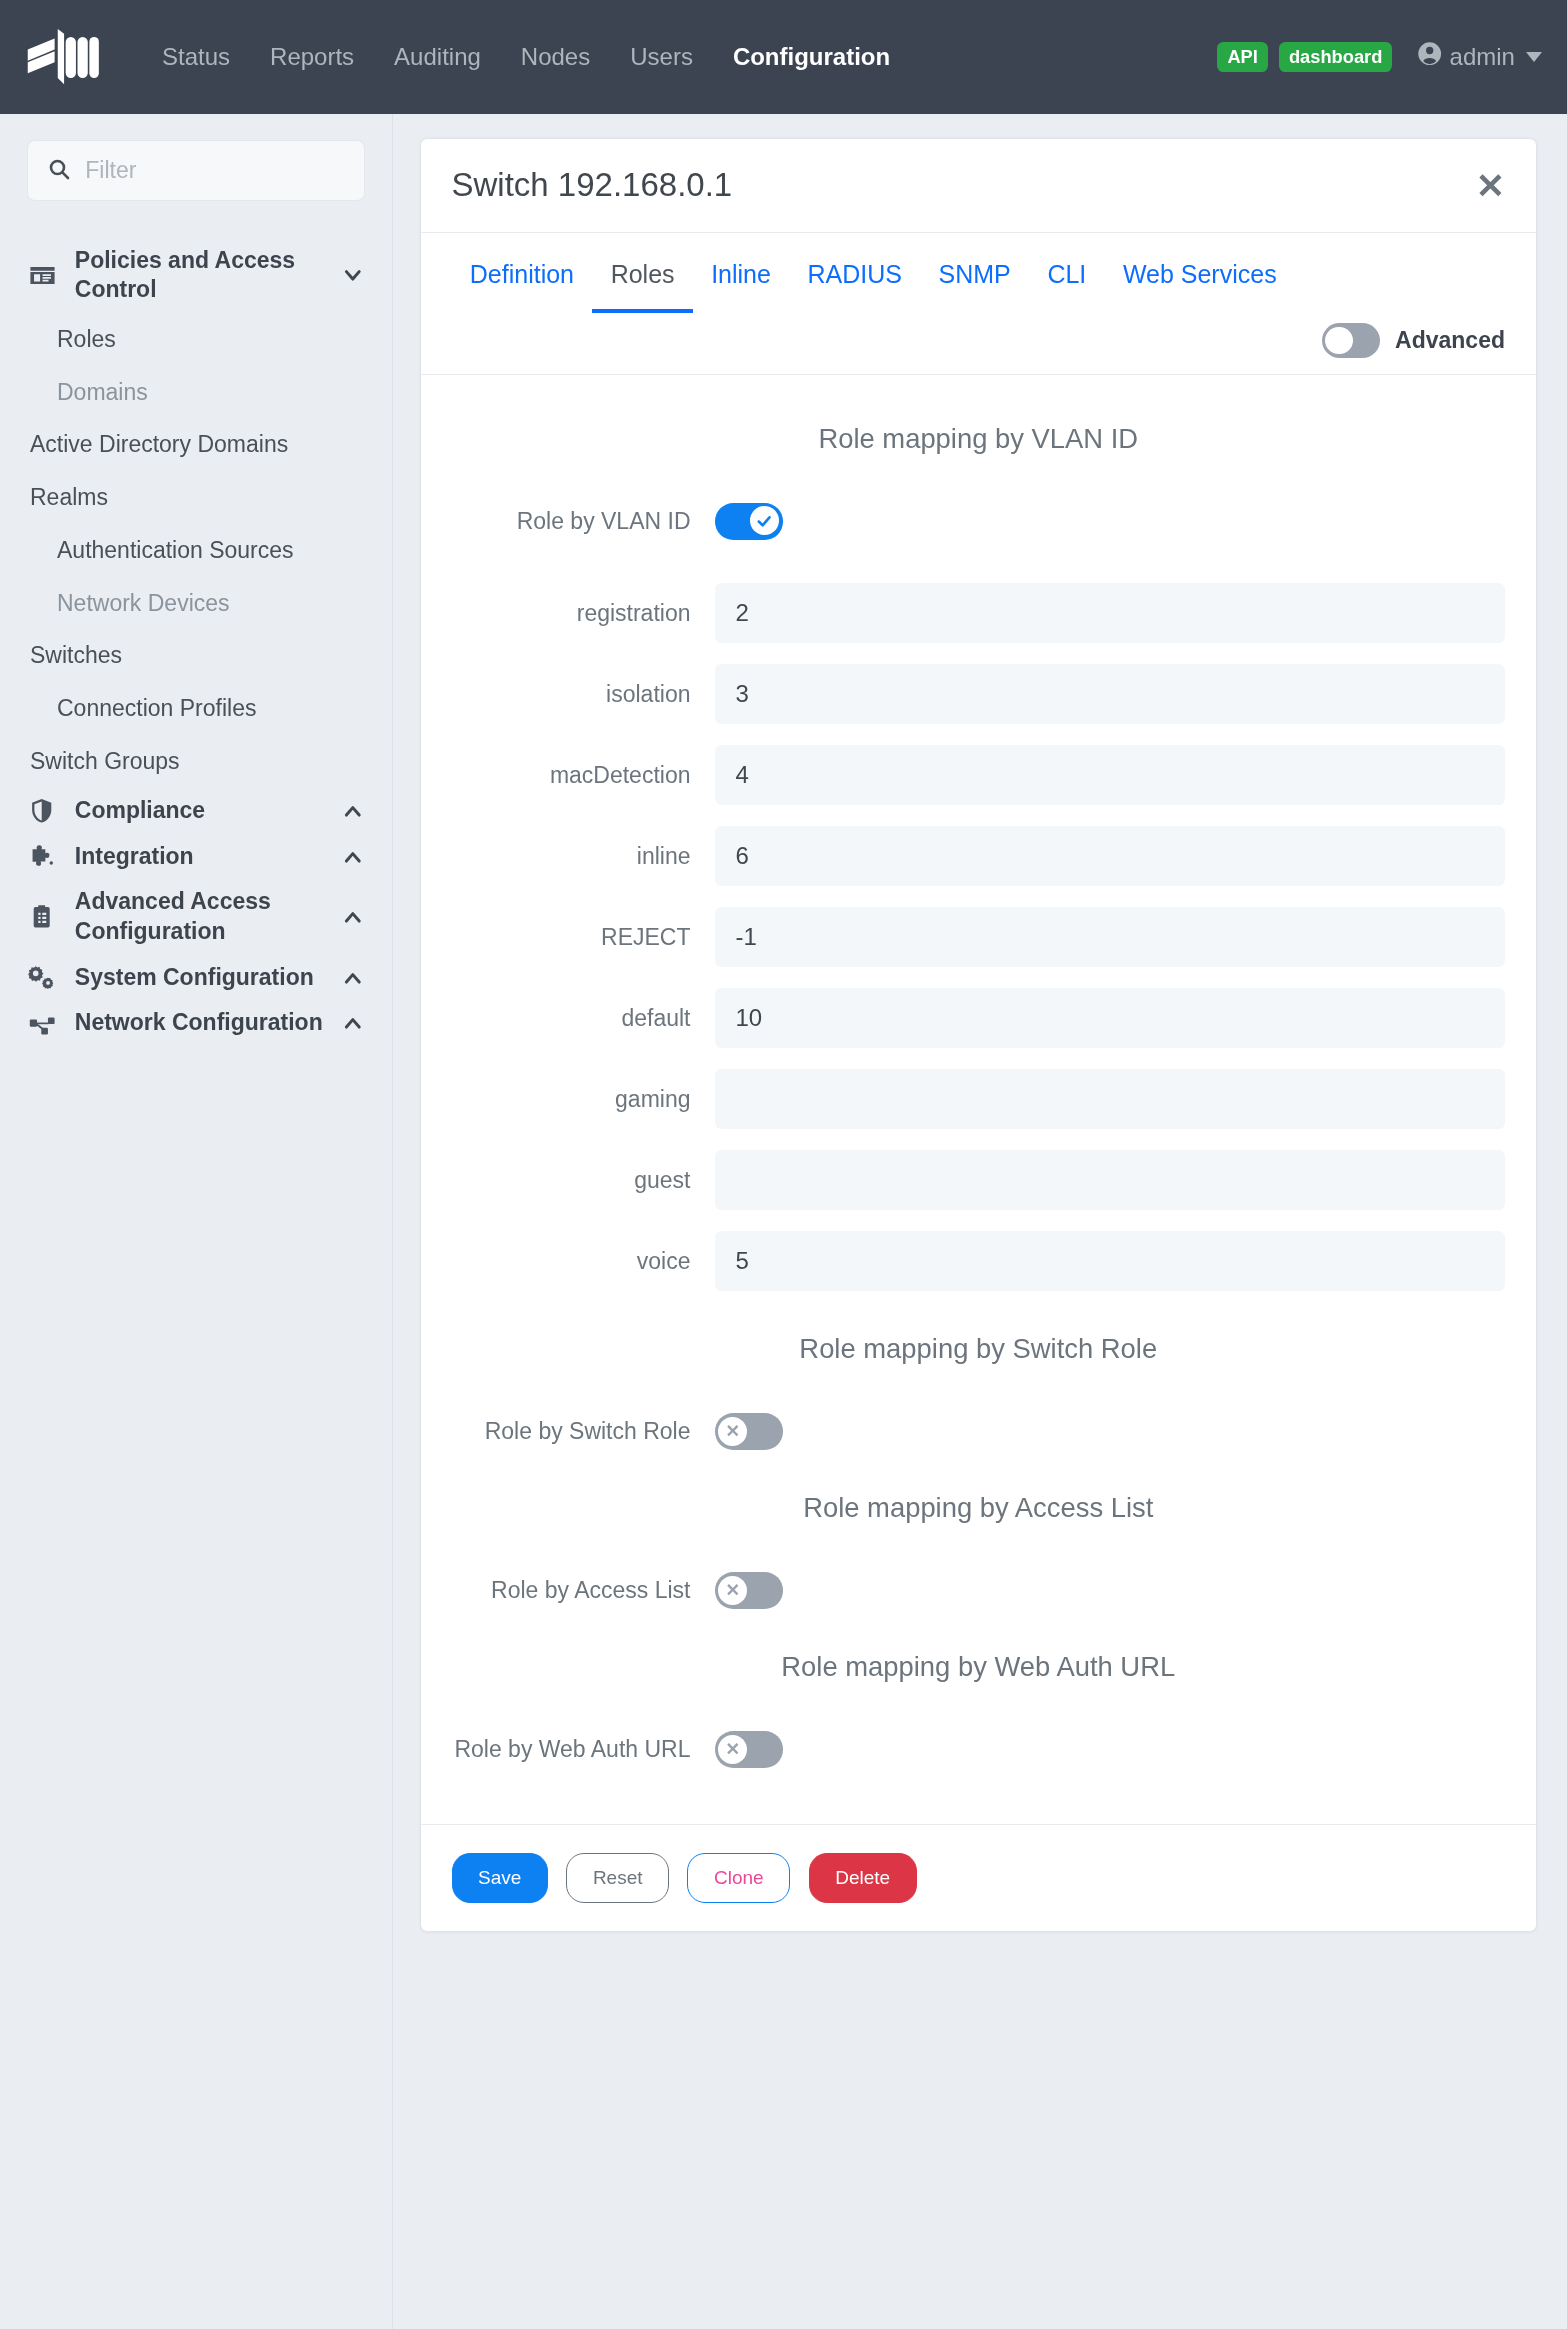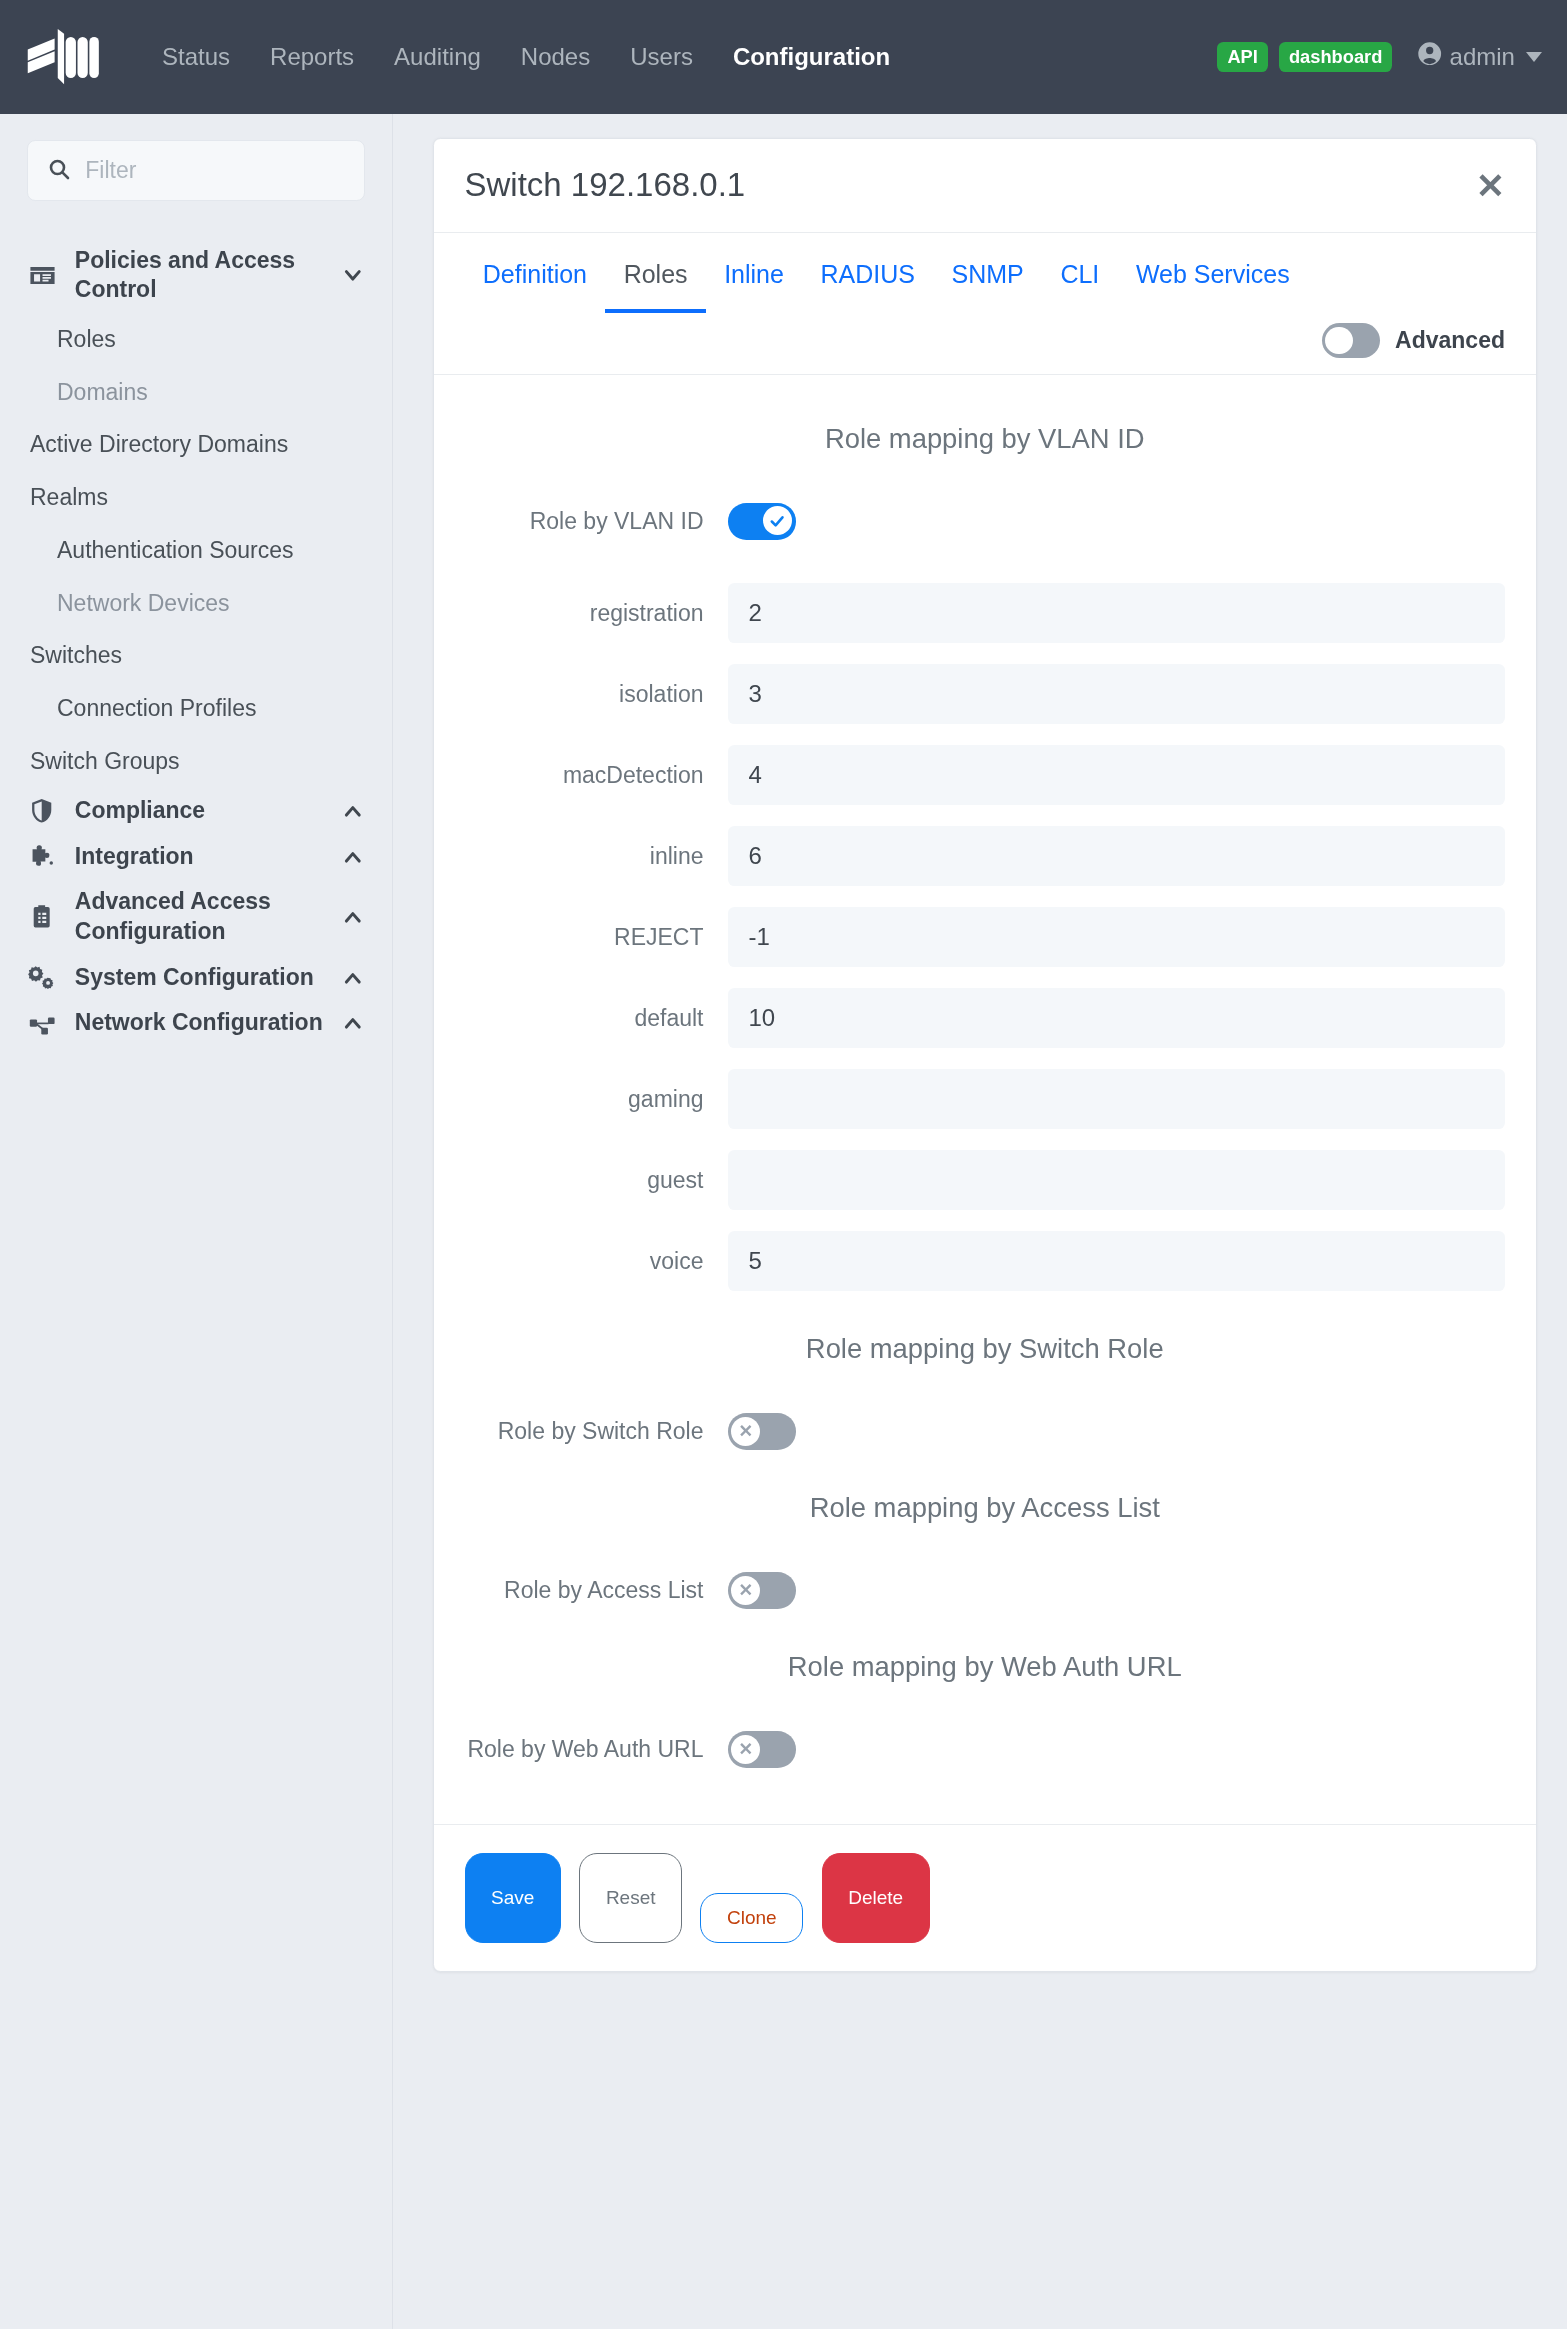--- a/index.html
+++ b/index.html
@@ -45,21 +45,21 @@
   .user-menu { display: flex; align-items: center; gap: 6px; color: #adb5bd; font-size: 24px; cursor: pointer; margin-left: 12.8px; }
   .caret {
     width: 0; height: 0;
     border-left: 8.2px solid transparent;
     border-right: 8.2px solid transparent;
     border-top: 10px solid #adb5bd;
     margin-left: 5.5px;
   }
 
   
-  .page { display: flex; height: 2216px; align-items: stretch; gap: 13px; }
+  .page { display: flex; height: 2216px; align-items: stretch; }
 
   
   .sidebar {
     width: 393px;
     flex: 0 0 393px;
     background: #eaedf2;
     border-right: 1.8px solid #dde1e8;
     padding: 25.6px 0 0 0;
   }
   .filter-wrap {
@@ -243,21 +243,21 @@
     font-size: 19px;
     padding: 12px 25.6px;
     border-radius: 18px;
     cursor: pointer;
     border: 0.9px solid transparent;
     font-family: "Liberation Sans", sans-serif;
     line-height: 1.25;
   }
   .btn-save { background: #0d80f2; color: #fff; border-color: #0d80f2; }
   .btn-reset { background: #fff; color: #6c757d; border-color: #6c757d; }
-  .btn-clone { background: #fff; color: #c2410c; border-color: #0d80f2; margin-top: 40px; }
+  .btn-clone { background: #fff; color: #ec4899; border-color: #0d80f2; }
   .btn-delete { background: #dc3545; color: #fff; border-color: #dc3545; }
 </style>
 </head>
 <body>
 
 <div class="navbar">
   <div class="brand-logo">
     <svg width="79" height="79" viewBox="0 0 100 100" aria-hidden="true">
       <g fill="#ffffff">
         <polygon points="6,40 40,26 40,40 6,54"></polygon>

